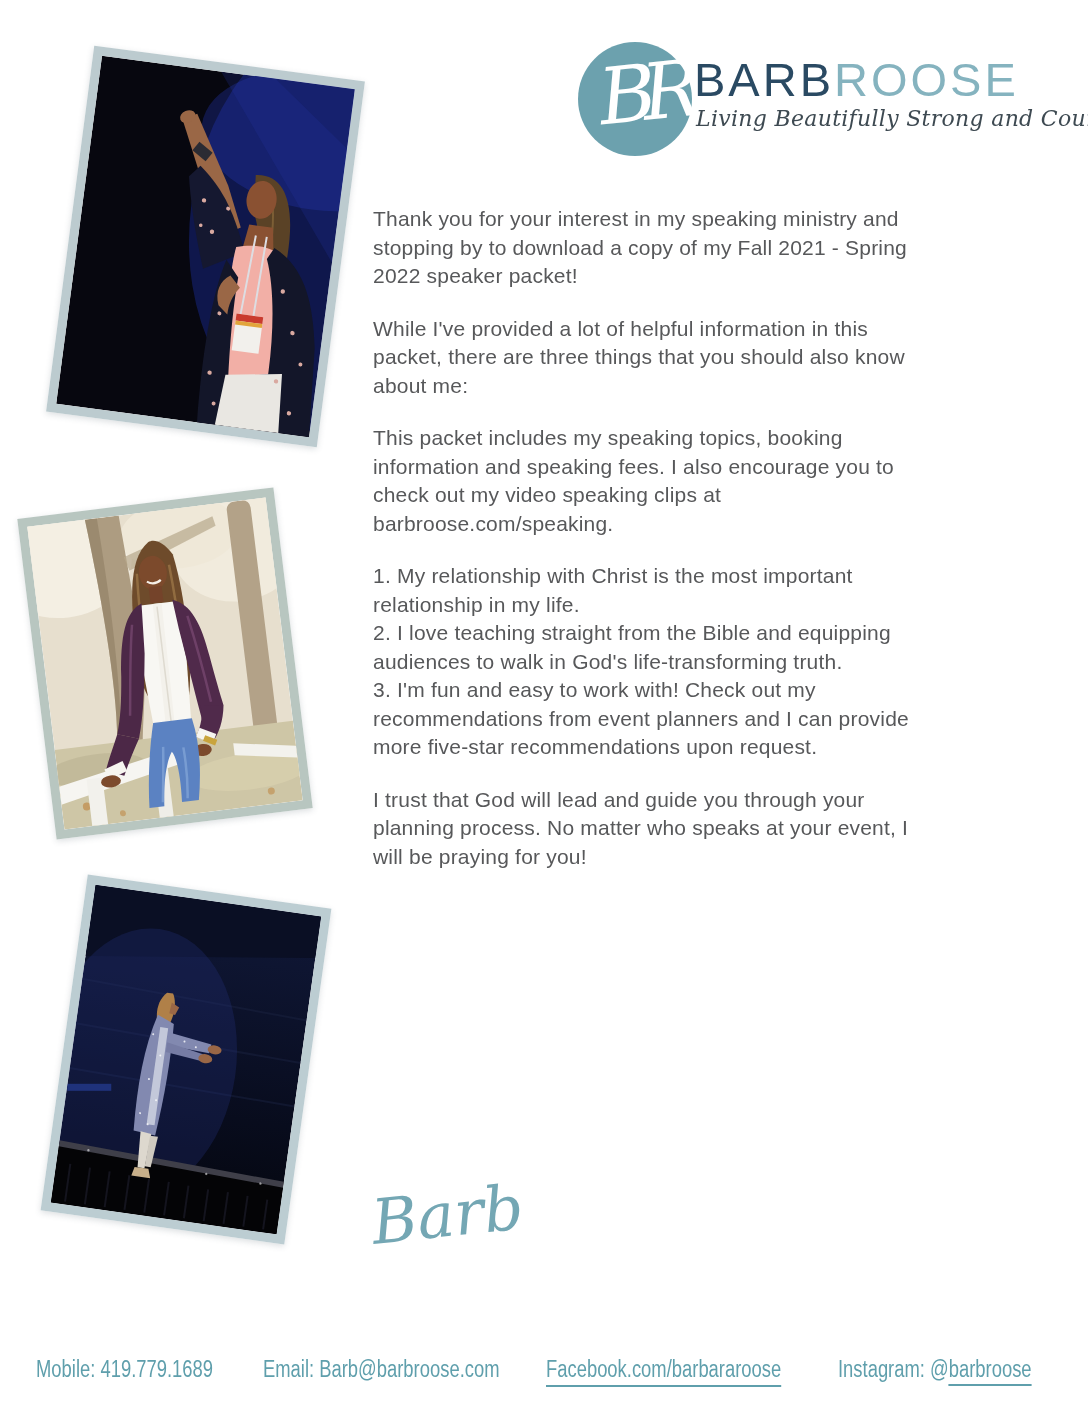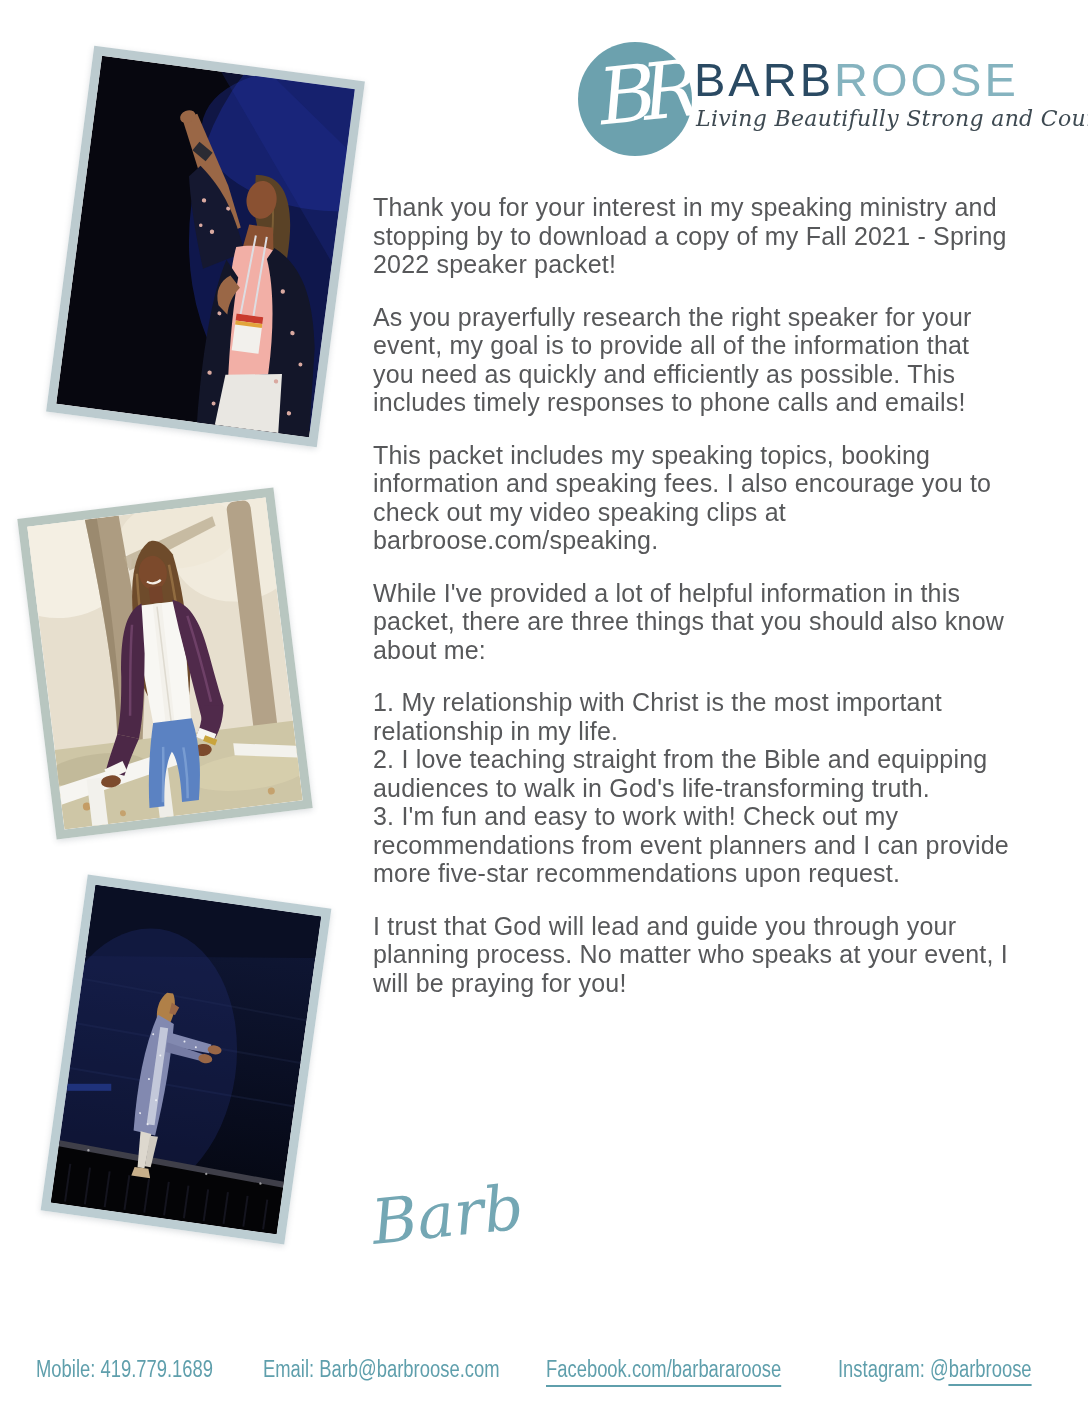--- a/index.html
+++ b/index.html
@@ -22,22 +22,22 @@
 
   
   .photo{position:absolute;margin:0;box-sizing:border-box;background:#fff;
          box-shadow:0 2px 6px rgba(60,80,90,0.18);}
   .photo svg{display:block;width:100%;height:100%;}
   .photo1{left:69px;top:62px;width:273px;height:369px;border:9px solid #BCCBCF;transform:rotate(7.5deg);}
   .photo2{left:36px;top:502px;width:258px;height:323px;border:9px solid #B8C6C0;transform:rotate(-7deg);}
   .photo3{left:63px;top:890px;width:246px;height:339px;border:9px solid #BCCDD2;transform:rotate(8deg);}
 
   
-  .letter{position:absolute;left:373px;top:193px;width:660px;color:#57585A;
-          font-size:25px;line-height:28.5px;letter-spacing:0.2px;}
+  .letter{position:absolute;left:373px;top:205px;width:660px;color:#57585A;
+          font-size:21px;line-height:28.5px;letter-spacing:0.2px;}
   .letter p{margin:0 0 24px 0;white-space:pre-line;}
 
   .signature{position:absolute;left:372px;top:1186px;
              font-family:"DejaVu Serif",serif;font-style:italic;font-size:62px;
              color:#74A7B4;transform:rotate(-6deg);transform-origin:left center;}
 
   
   .footer{position:absolute;left:0;top:1356px;width:1088px;height:40px;color:#5F9FAC;padding-left:21px;}
   .f-item{position:absolute;display:inline-block;transform:scaleX(0.8);transform-origin:left center;
           font-size:23px;white-space:nowrap;color:#5F9FAC;text-decoration:none;}
@@ -205,31 +205,27 @@
             <circle cx="85" cy="230" r="1"></circle>
         </g>
       </g>
     </svg>
   </figure>
 
   <main class="letter">
     <p>Thank you for your interest in my speaking ministry and
 stopping by to download a copy of my Fall 2021 - Spring
 2022 speaker packet!</p>
-    <p>As you prayerfully research the right speaker for your
-event, my goal is to provide all of the information that
-you need as quickly and efficiently as possible. This
-includes timely responses to phone calls and emails!</p>
+    <p>While I've provided a lot of helpful information in this
+packet, there are three things that you should also know
+about me:</p>
     <p>This packet includes my speaking topics, booking
 information and speaking fees. I also encourage you to
 check out my video speaking clips at
 barbroose.com/speaking.</p>
-    <p>While I've provided a lot of helpful information in this
-packet, there are three things that you should also know
-about me:</p>
     <p>1. My relationship with Christ is the most important
 relationship in my life.
 2. I love teaching straight from the Bible and equipping
 audiences to walk in God's life-transforming truth.
 3. I'm  fun and easy to work with! Check out my
 recommendations from event planners and I can provide
 more five-star recommendations upon request.</p>
     <p>I trust that God will lead and guide you through your
 planning process. No matter who speaks at your event, I
 will be praying for you!</p>

